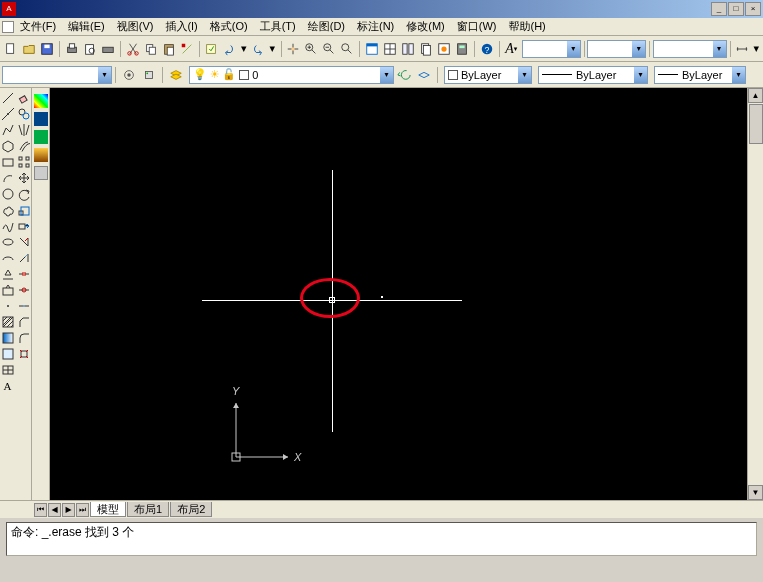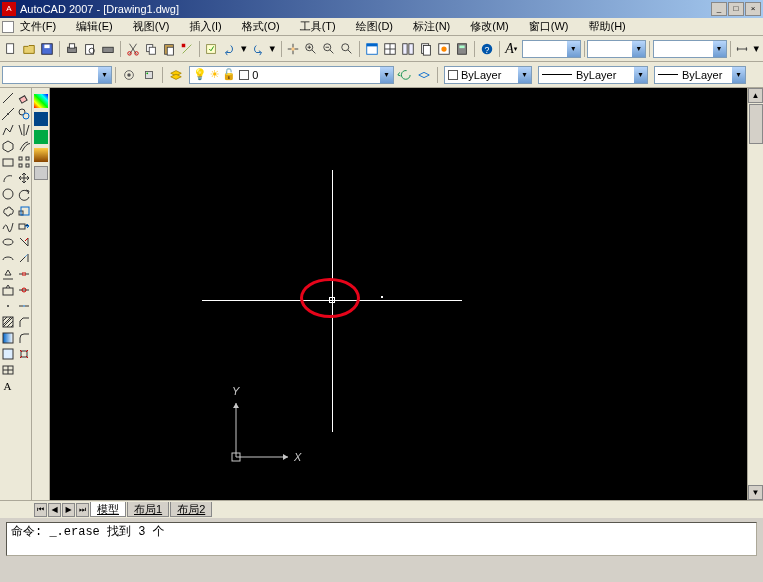--- a/index.html
+++ b/index.html
@@ -2,21 +2,21 @@
 <html><head>
 <meta charset="utf-8">
 <style>
 * { box-sizing: border-box; margin: 0; padding: 0; }
 body { font-family: 'Microsoft YaHei', SimSun, Tahoma, sans-serif; font-size: 11px; background: #d4d0c8; overflow: hidden; width: 763px; height: 582px; position: relative; }
 .titlebar { background: linear-gradient(to right, #0a246a, #a6caf0); color: white; height: 18px; display: flex; align-items: center; padding: 0 2px; }
 .titlebar .app-icon { width: 14px; height: 14px; background: #c00; margin-right: 4px; font-size: 8px; color: white; text-align: center; line-height: 14px; }
 .titlebar .title { font-size: 11px; }
 .titlebar .win-btns { margin-left: auto; display: flex; }
 .titlebar .win-btn { width: 16px; height: 14px; background: #d4d0c8; border: 1px solid #888; margin-left: 1px; font-size: 8px; text-align: center; line-height: 12px; color: #000; }
-.menubar { background: #ece9d8; height: 18px; border-bottom: 1px solid #aca899; display: flex; align-items: center; padding-left: 14px; position: relative; gap: 8px; }
+.menubar { background: #ece9d8; height: 18px; border-bottom: 1px solid #aca899; display: flex; align-items: center; padding-left: 14px; position: relative; }
 .menubar .doc-icon { width: 12px; height: 12px; background: #fff; border: 1px solid #888; position: absolute; left: 2px; }
 .menubar .menu-item { padding: 0 6px; font-size: 11px; cursor: default; }
 .toolbar { background: #ece9d8; border-bottom: 1px solid #aca899; height: 26px; display: flex; align-items: center; padding: 0 2px; }
 .tool-btn { width: 18px; height: 18px; margin: 0 1px; display: flex; align-items: center; justify-content: center; border: 1px solid transparent; cursor: default; }
 .tool-sep { width: 1px; height: 16px; background: #aca899; margin: 0 3px; }
 .combo { height: 18px; border: 1px solid #7f9db9; background: white; display: flex; align-items: center; padding: 0 3px; font-size: 11px; position: relative; }
 .combo .dd { position: absolute; right: 0; width: 13px; height: 16px; background: linear-gradient(#b8d6fb, #6e9cd2); text-align: center; font-size: 8px; line-height: 16px; }
 .layer-row { display: flex; align-items: center; height: 26px; background: #ece9d8; border-bottom: 1px solid #aca899; padding: 0 2px; }
 .workspace { display: flex; height: 412px; background: #000; }
 .left-tools { width: 32px; background: #ece9d8; border-right: 1px solid #aca899; display: flex; flex-direction: column; align-items: center; padding-top: 2px; }
@@ -26,35 +26,34 @@
 .left-tools2 .lt2 { width: 14px; height: 14px; margin: 2px 0; }
 .drawing-area { flex: 1; background: #000; position: relative; }
 .crosshair-v { position: absolute; width: 1px; background: #fff; }
 .crosshair-h { position: absolute; height: 1px; background: #fff; }
 .cursor-box { position: absolute; width: 6px; height: 6px; border: 1px solid #fff; }
 .red-ellipse { position: absolute; width: 60px; height: 40px; border: 3px solid #e6041a; border-radius: 50%; }
 .ucs { position: absolute; }
 .ucs svg text { fill: #c8c8c8; font-size: 11px; font-style: italic; }
 .tab-row { height: 18px; background: #ece9d8; border-top: 1px solid #aca899; display: flex; align-items: center; padding-left: 2px; }
 .tab-nav { width: 13px; height: 14px; border: 1px solid #888; background: #d4d0c8; margin-right: 1px; font-size: 8px; text-align: center; line-height: 12px; }
-.tab { padding: 0 6px; font-size: 11px; background: #fff; border: 1px solid #888; border-top: none; margin-right: 1px; height: 15px; line-height: 14px; text-decoration: underline; }
+.tab { padding: 0 6px; font-size: 11px; background: #fff; border: 1px solid #888; border-top: none; margin-right: 1px; height: 15px; line-height: 14px; }
 .tab.inactive { background: #d4d0c8; }
-.command-area { background: #fff; border: 1px inset #aca899; margin: 4px 6px 2px 6px; height: 34px; font-family: Liberation Mono, monospace; font-size: 12px; padding: 2px 4px; line-height: 14px; }
+.command-area { background: #fff; border: 1px inset #aca899; margin: 4px 6px 2px 6px; height: 34px; font-family: Liberation Sans, sans-serif; font-size: 12px; padding: 2px 4px; line-height: 14px; }
 .icon-svg { width: 14px; height: 14px; }
 .sw { display:inline-block; width:10px; height:10px; border:1px solid #555; margin-right:3px; }
 .scrollbar-v { position:absolute; top:0; right:0; width:16px; height:100%; background:#ece9d8; border-left:1px solid #aca899; }
 .sb-btn { height:15px; background:#d4d0c8; border:1px solid #888; font-size:8px; text-align:center; line-height:13px; }
 .sb-thumb { height:40px; width:14px; margin:1px; background:#d4d0c8; border:1px solid #888; }
 </style>
 </head>
 <body>
 
 <div class="titlebar">
   <div class="app-icon">A</div>
-  <span class="title">AutoCAD 2007 - [Drawing1.dwg]</span>
   <div class="win-btns">
     <div class="win-btn">_</div>
     <div class="win-btn">□</div>
     <div class="win-btn">×</div>
   </div>
 </div>
 
 <div class="menubar">
   <div class="doc-icon"></div>
   <span class="menu-item">文件(F)</span>

